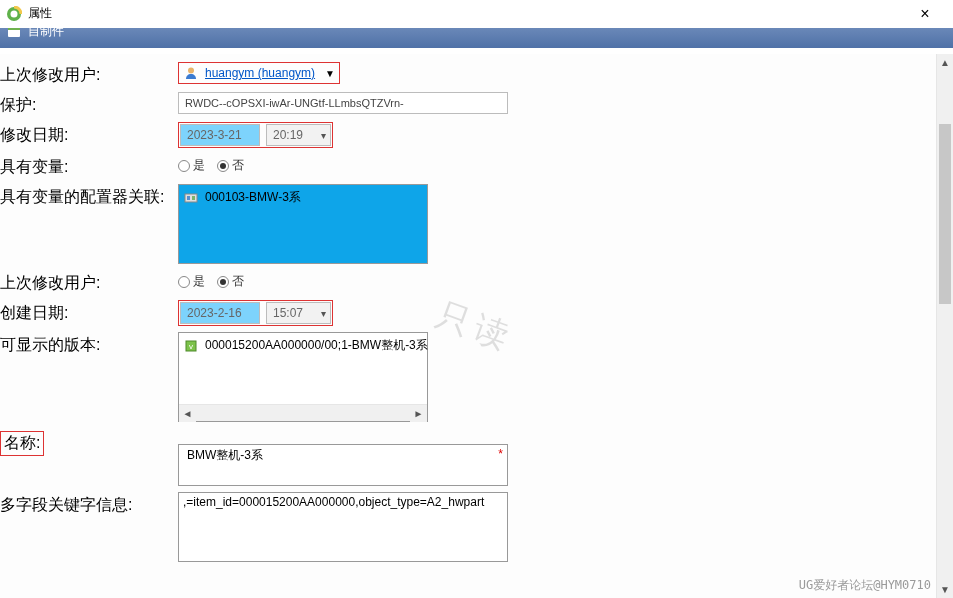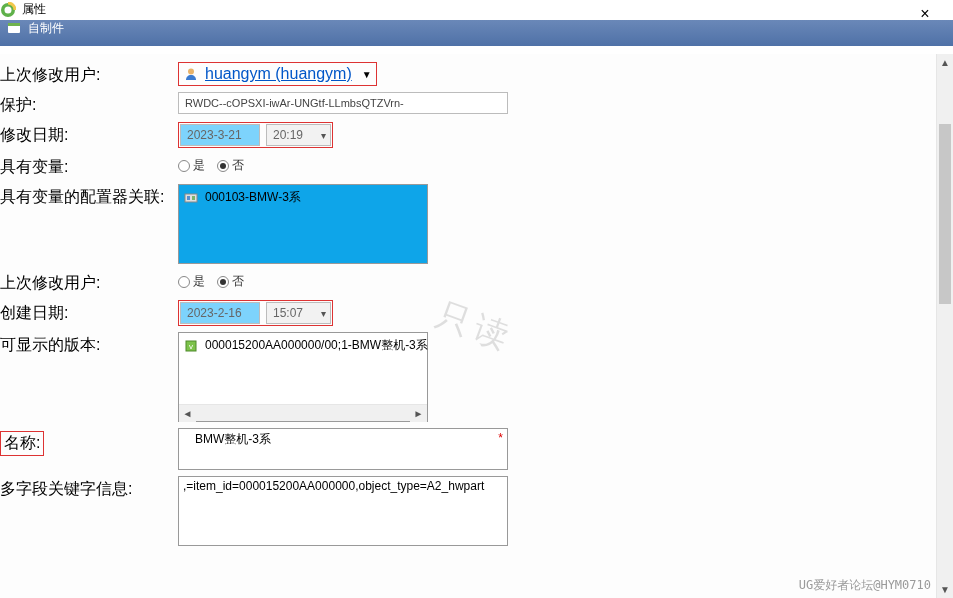--- a/index.html
+++ b/index.html
@@ -5,48 +5,48 @@
   * { box-sizing: border-box; }
   html, body {
     margin: 0; padding: 0;
     width: 953px; height: 598px;
     font-family: "Microsoft YaHei", Arial, sans-serif;
     font-size: 12px;
     overflow: hidden;
     background: #fff;
   }
   .titlebar {
-    height: 20px;
+    height: 28px;
     background: #fff;
     border-bottom: 1px solid #fff;
     display: flex;
     align-items: center;
-    padding: 0 0;
+    padding: 0 6px;
     position: relative;
   }
   .titlebar .appicon {
     width: 16px; height: 16px;
     margin-right: 6px;
     display: inline-flex; align-items: center; justify-content: center;
   }
   .titlebar .title { font-size: 12px; color: #000; }
   .titlebar .close {
     position: absolute; right: 8px; top: 0;
     width: 40px; height: 28px;
     display: flex; align-items: center; justify-content: center;
     font-size: 16px;
     cursor: pointer;
   }
   .subheader {
-    height: 26px;
+    height: 20px;
     background: linear-gradient(#6a88b8, #4f71a7);
     color: #fff;
     display: flex;
-    align-items: flex-start;
-    padding: 0 6px;
+    align-items: flex-end;
+    padding: 8px 6px;
     font-size: 12px;
   }
   .subheader .subicon {
     width: 16px; height: 16px;
     margin-right: 6px;
     display: inline-flex; align-items: center; justify-content: center;
   }
   .content-outer {
     position: absolute;
     top: 54px; left: 0; right: 0; bottom: 0;
@@ -101,21 +101,21 @@
     border: 1px solid #d33;
     padding: 1px;
     display: inline-flex;
     align-items: center;
     gap: 6px;
   }
   .userlink {
     color: #0056c8;
     text-decoration: underline;
     cursor: pointer;
-    font-size: 16px;
+    font-size: 12px;
   }
   .person-icon svg { display:block; }
   .dropdown-arrow {
     margin-left: 4px;
     cursor: pointer;
     font-size: 10px;
     color: #000;
   }
   .red-row .label { color:#000; }
   .text-input {
@@ -403,21 +403,21 @@
           </div>
         </div>
       </div>
     </div>
 
     <div class="row">
       <div class="label">
         <span class="red-box" style="padding:1px 3px;">名称:</span>
       </div>
       <div class="controls">
-        <div class="textarea-like name-box" style="position:relative; padding:2px 16px;">
+        <div class="textarea-like name-box" style="position:relative; padding:2px 8px;margin-top:16px;">
           <span>BMW整机-3系</span>
           <span class="req-star">*</span>
         </div>
       </div>
     </div>
 
     <div class="row">
       <div class="label">多字段关键字信息:</div>
       <div class="controls">
         <div class="keywords-box">

